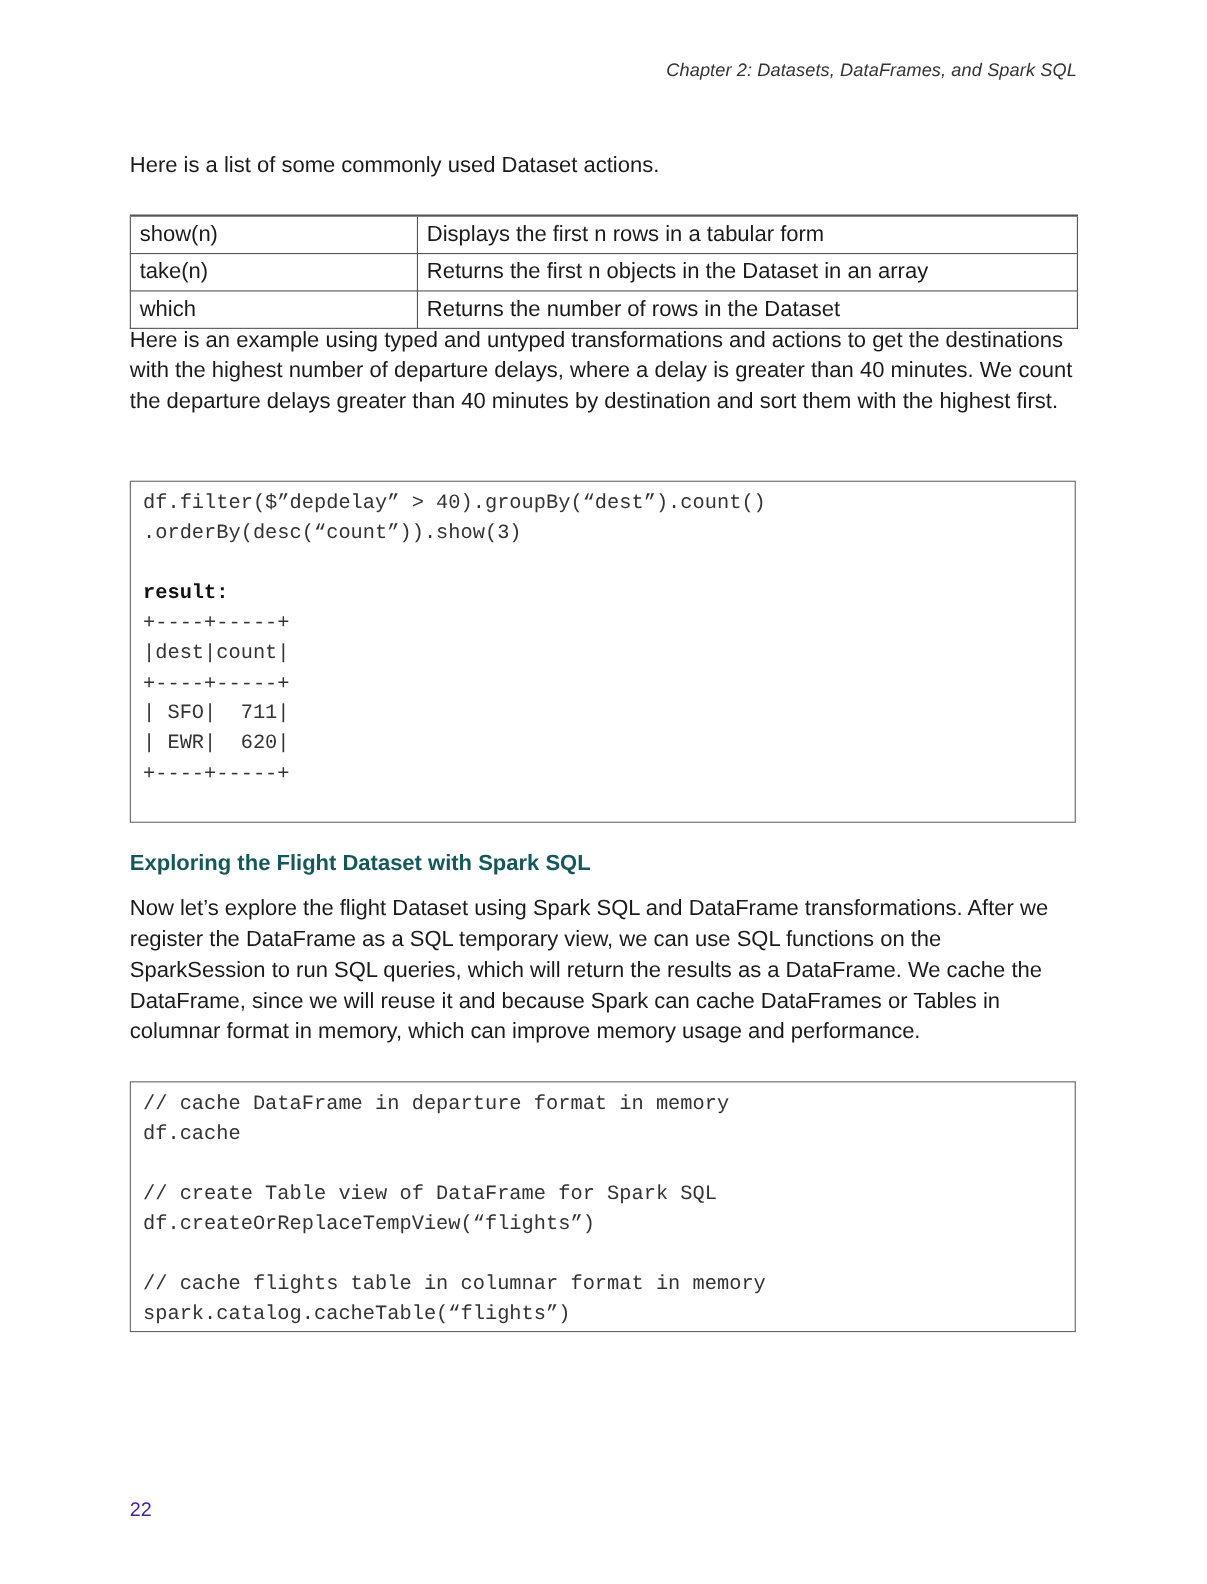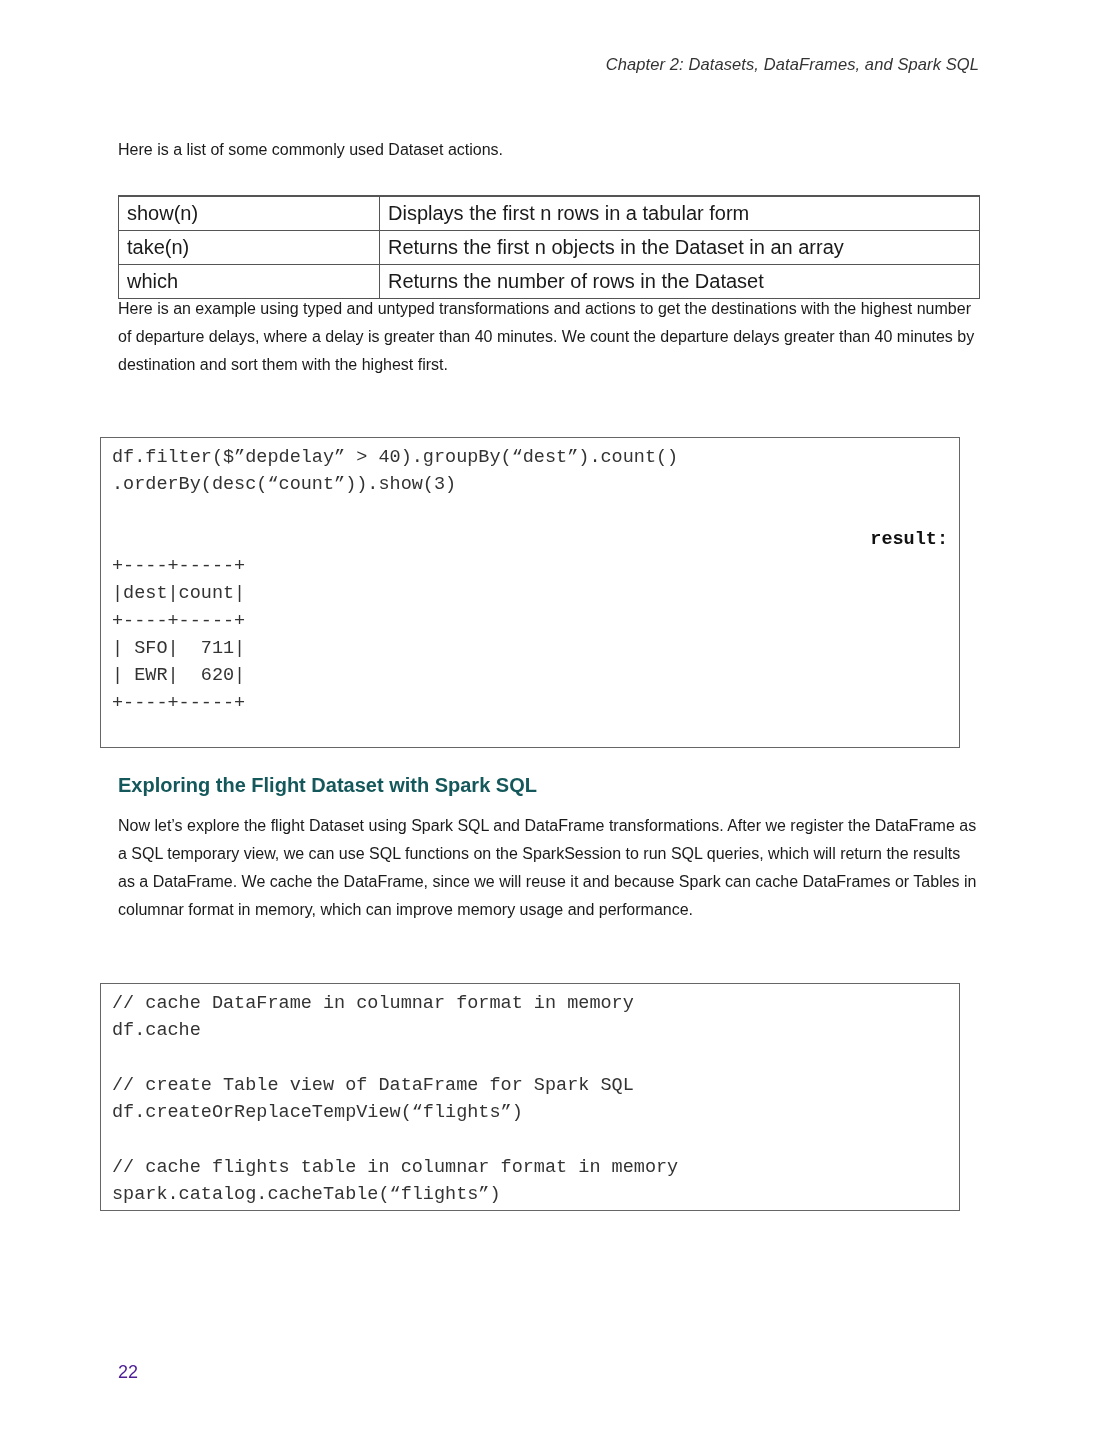--- a/index.html
+++ b/index.html
@@ -1,33 +1,33 @@
 <!DOCTYPE html>
 <html><head>
 <meta charset="utf-8">
 <style>
   html, body { margin: 0; padding: 0; background: #ffffff; }
   body { width: 1097px; height: 1440px; position: relative; overflow: hidden;
          font-family: "Liberation Sans", "DejaVu Sans", sans-serif; color: #1a1a1a; }
   .running-head { position: absolute; top: 55px; right: 118px; font-size: 16.5px;
                   font-style: italic; color: #333; letter-spacing: 0.1px; }
   .content { position: absolute; left: 118px; width: 862px; }
-  .para { font-size: 16px; line-height: 28px; margin: 0; color: #1a1a1a; }
+  .para { font-size: 20px; line-height: 28px; margin: 0; color: #1a1a1a; }
   #intro { top: 136px; }
   table.actions { position: absolute; top: 195px; left: 118px; width: 862px;
                   border-collapse: collapse; font-size: 20px; }
   table.actions td { border: 1px solid #555; height: 33px; padding: 0 8px; vertical-align: middle; }
   table.actions tr:first-child td { border-top: 2px solid #555; }
   table.actions td.c1 { width: 244px; }
   #example-para { top: 295px; }
-  .code { position: absolute; left: 100px; width: 860px; border: 1px solid #666;
+  .code { position: absolute; left: 118px; width: 860px; border: 1px solid #666;
           font-family: "Liberation Mono", "DejaVu Sans Mono", monospace; font-size: 18.5px;
           color: #333; box-sizing: border-box; padding: 6px 11px; }
   .code .line { height: 27.3px; line-height: 27.3px; white-space: pre; }
-  .code .bold { font-weight: bold; color: #111; text-align: right; }
+  .code .bold { font-weight: bold; color: #111; }
   #code1 { top: 437px; height: 311px; }
   #heading { position: absolute; top: 774px; left: 118px; font-size: 20px; font-weight: bold;
              color: #15585b; }
   #explore-para { top: 812px; }
   #code2 { top: 983px; height: 228px; }
   .page-num { position: absolute; top: 1362px; left: 118px; font-size: 18px; color: #4c1d95; }
 </style>
 </head>
 <body>
 
@@ -65,21 +65,21 @@
   <div class="line">| SFO|  711|</div>
   <div class="line">| EWR|  620|</div>
   <div class="line">+----+-----+</div>
 </div>
 
 <div id="heading">Exploring the Flight Dataset with Spark SQL</div>
 
 <p class="para content" id="explore-para">Now let’s explore the flight Dataset using Spark SQL and DataFrame transformations. After we register the DataFrame as a SQL temporary view, we can use SQL functions on the SparkSession to run SQL queries, which will return the results as a DataFrame. We cache the DataFrame, since we will reuse it and because Spark can cache DataFrames or Tables in columnar format in memory, which can improve memory usage and performance.</p>
 
 <div class="code" id="code2">
-  <div class="line">// cache DataFrame in columnar format in memory</div>
+  <div class="line">// cache DataFrame in departure format in memory</div>
   <div class="line">df.cache</div>
   <div class="line"></div>
   <div class="line">// create Table view of DataFrame for Spark SQL</div>
   <div class="line">df.createOrReplaceTempView(“flights”)</div>
   <div class="line"></div>
   <div class="line">// cache flights table in columnar format in memory</div>
   <div class="line">spark.catalog.cacheTable(“flights”)</div>
 </div>
 
 <div class="page-num">22</div>

